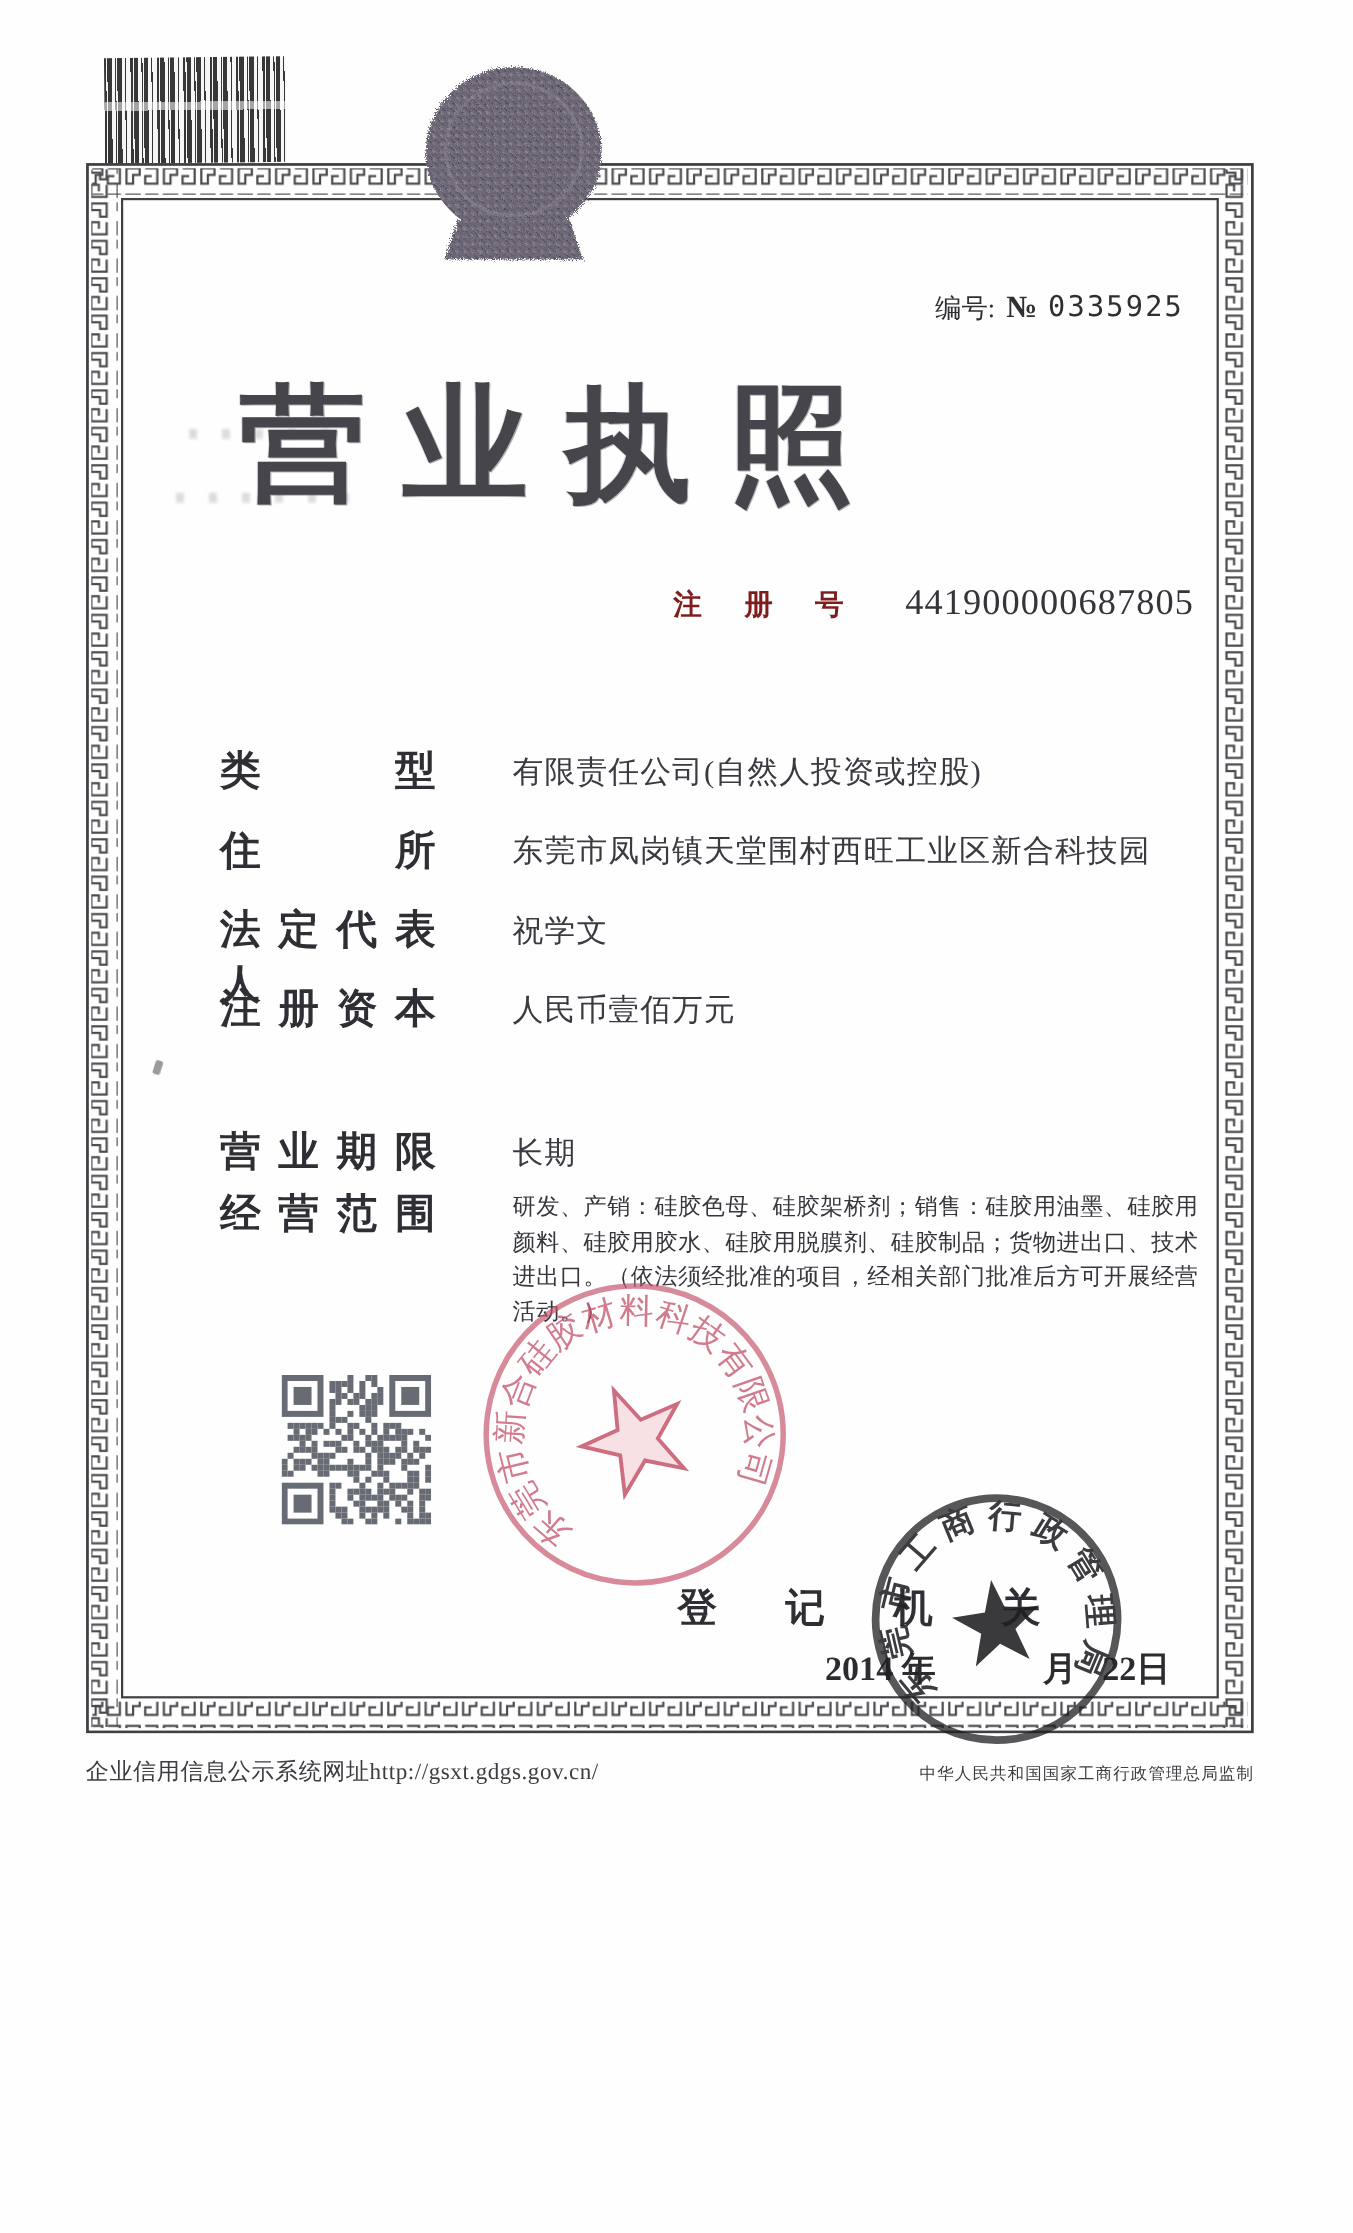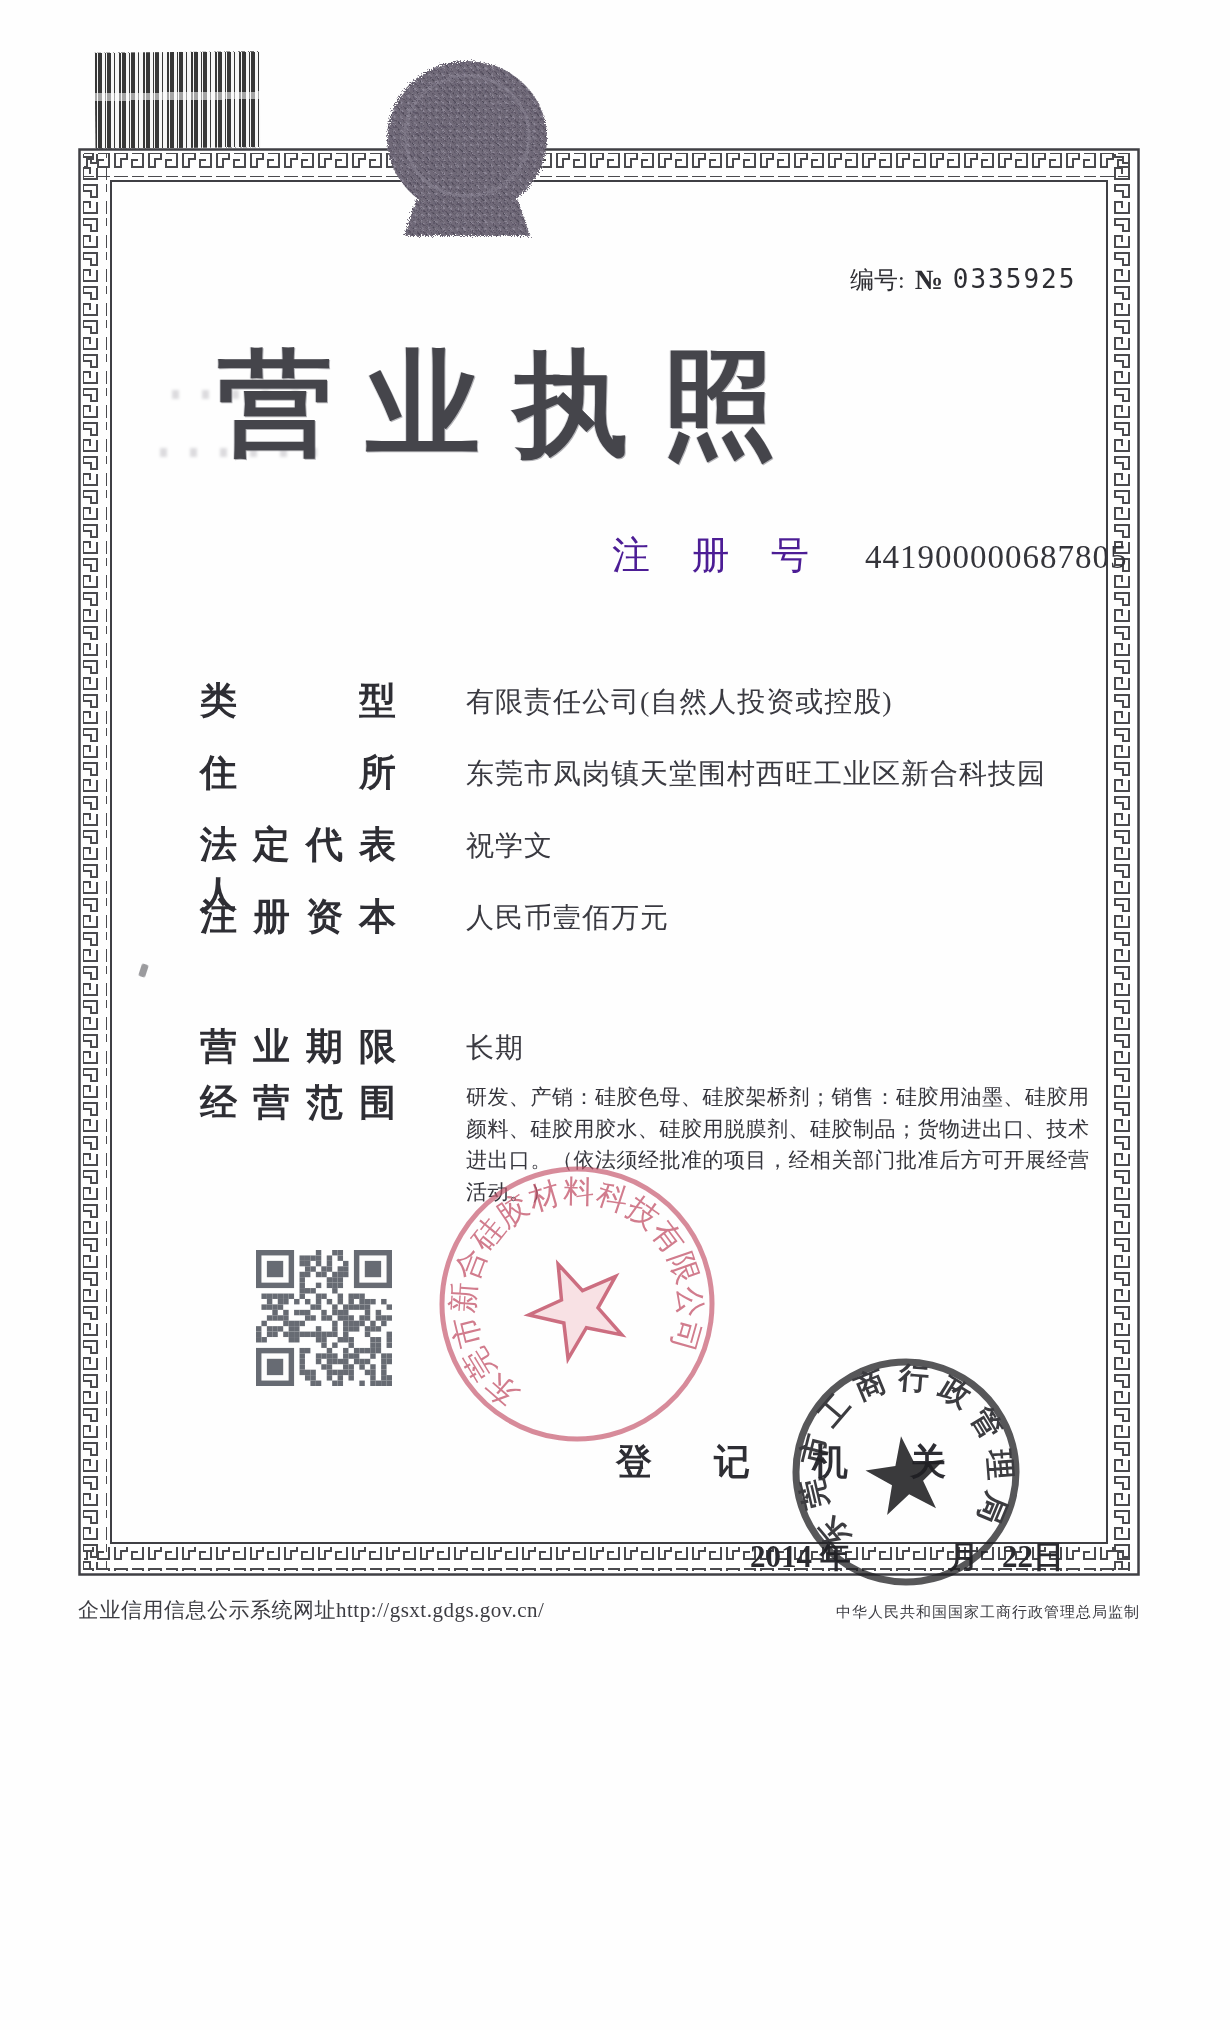--- a/index.html
+++ b/index.html
@@ -45,21 +45,21 @@
     font-size:114px; font-weight:700; letter-spacing:34px; color:#45454b;
     font-family:"Liberation Serif", serif; white-space:nowrap;
     text-shadow:1px 1px 0 rgba(90,90,100,.45), -1px 0 0 rgba(120,120,130,.25);
   }
 
   
   .regno {
     position:absolute; left:612px; top:530px;
     display:flex; align-items:baseline;
   }
-  .regno .lbl { font-size:38px; letter-spacing:16px; color:#4c1d95; font-weight:400; }
+  .regno .lbl { font-size:26px; letter-spacing:16px; color:#7f1d1d; font-weight:700; }
   .regno .num { font-size:33px; margin-left:40px; letter-spacing:1px; color:#34343a;
                 font-family:"Liberation Serif", serif; }
 
   
   .row { position:absolute; left:200px; display:flex; width:890px; }
   .row .f-label {
     width:196px; flex:none; font-size:37px; font-weight:600; color:#2e2e34;
     text-align:justify; text-align-last:justify; font-family:"Liberation Sans", sans-serif;
     white-space:normal;
   }
@@ -78,21 +78,21 @@
 
   
   .company-seal { position:absolute; left:431px; top:1158px; width:292px; height:292px; opacity:.85; }
   .authority-seal { position:absolute; left:782px; top:1348px; width:248px; height:248px; opacity:.88; }
 
   
   .registry-label {
     position:absolute; left:616px; top:1438px; font-size:36px; font-weight:600;
     letter-spacing:26px; color:#2e2e34; font-family:"Liberation Sans", sans-serif; white-space:nowrap;
   }
-  .issue-date { position:absolute; top:1496px; font-size:31px; font-weight:600; color:#2b2b30;margin-top:40px; }
+  .issue-date { position:absolute; top:1496px; font-size:31px; font-weight:600; color:#2b2b30; }
   .issue-date.y { left:750px; }
   .issue-date.m { left:948px; }
   .issue-date.d { left:1002px; }
 
   
   .footer {
     position:absolute; left:78px; top:1596px; width:1062px;
     display:flex; justify-content:space-between; align-items:baseline;
     color:#3c3c42;
   }

